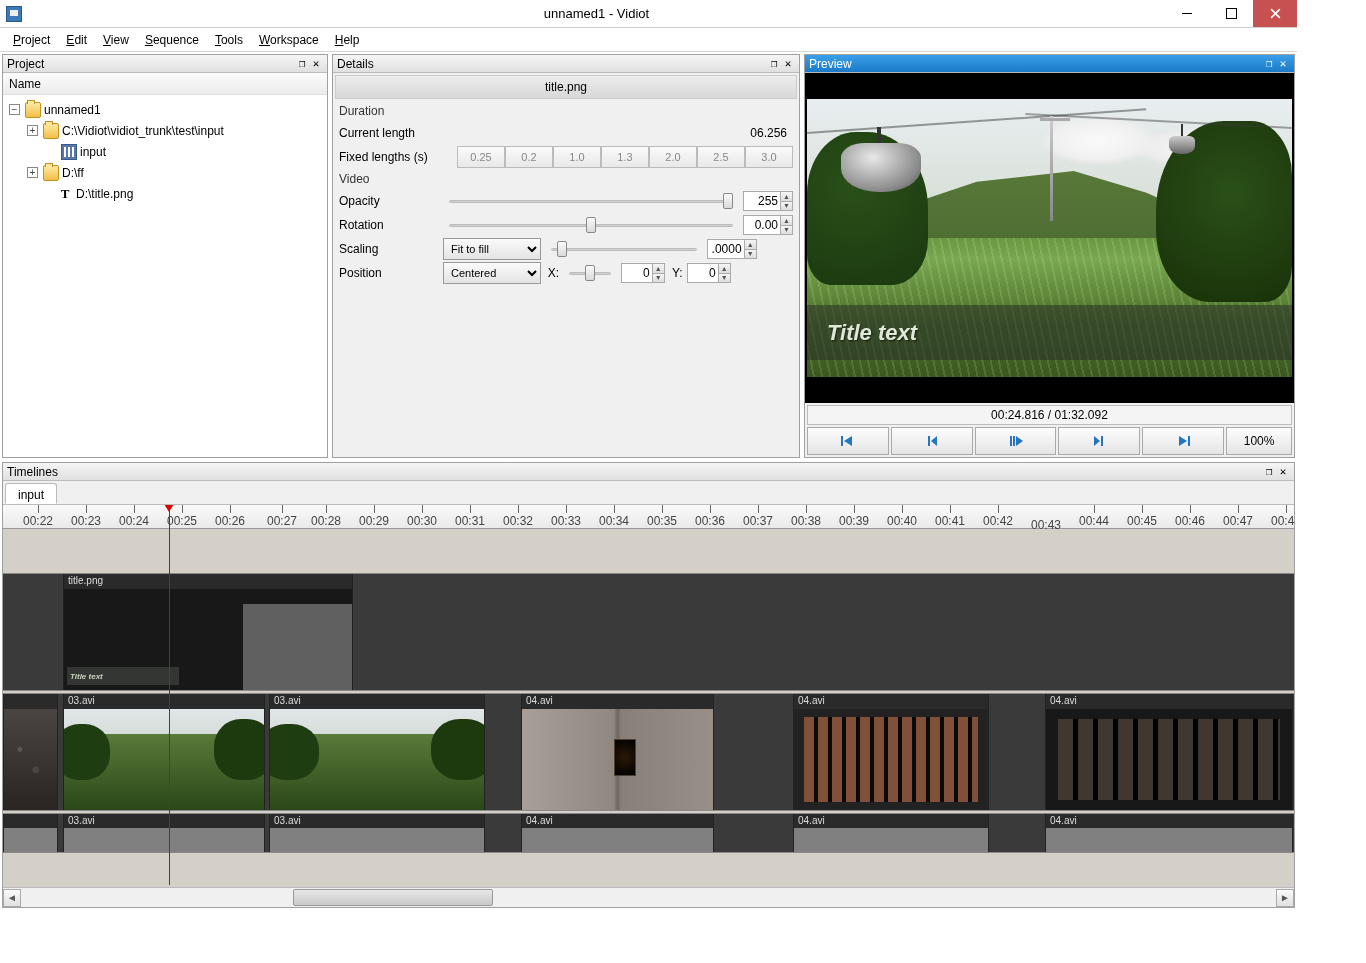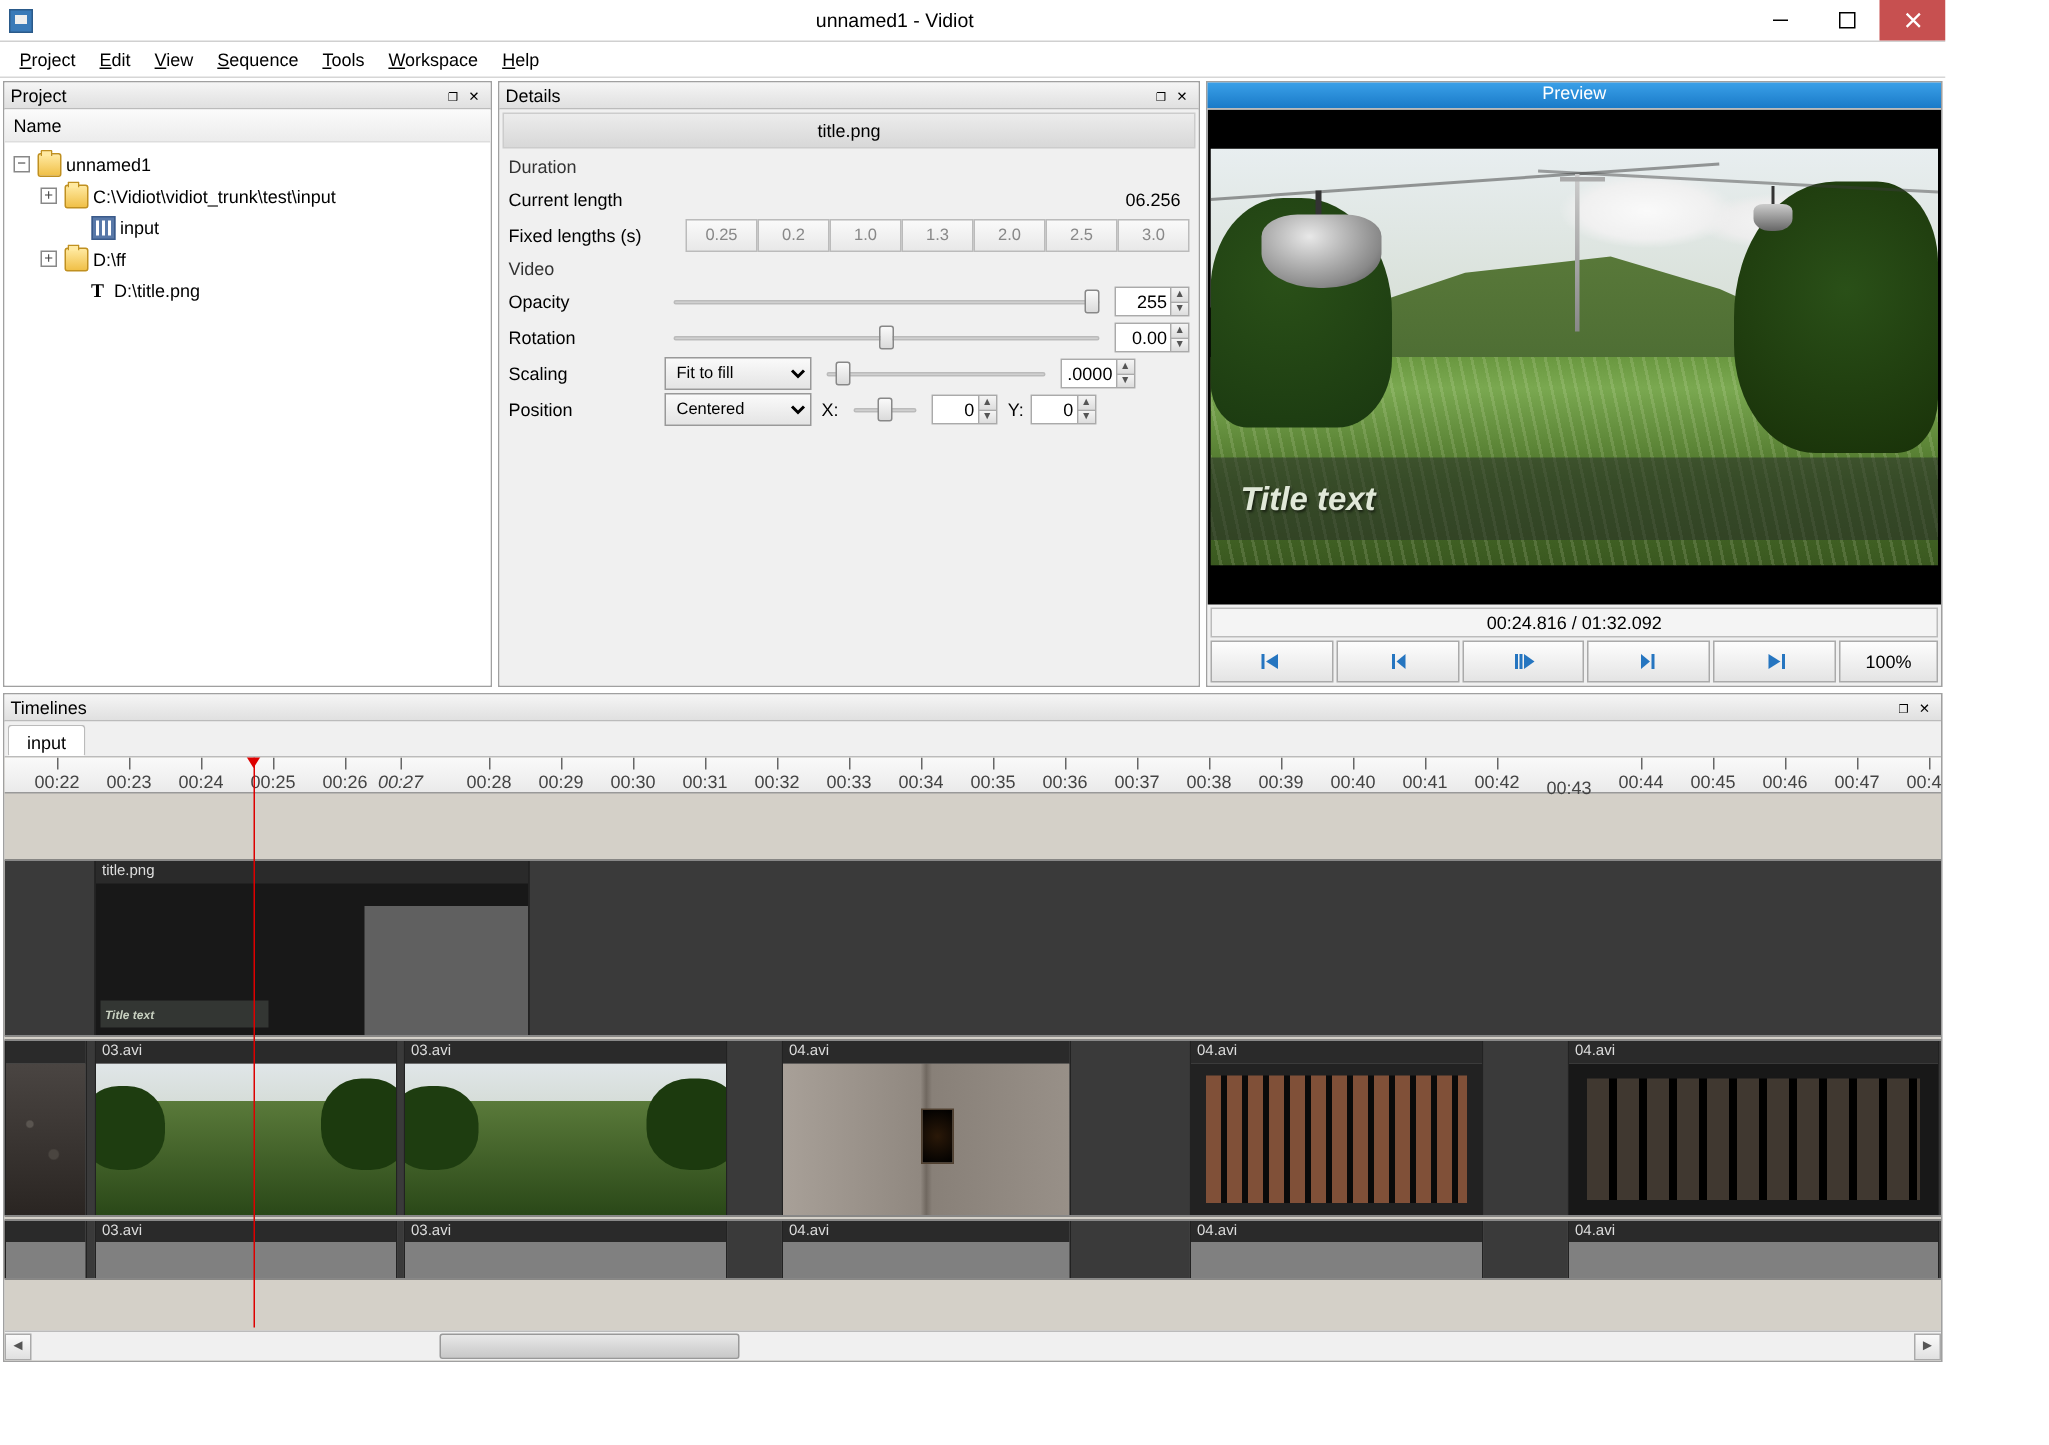--- a/index.html
+++ b/index.html
@@ -19,21 +19,21 @@
 
 
 .menubar { height: 24px; display:flex; align-items:center; padding:0 6px; gap:2px; background:#fff; border-bottom:1px solid #d6d6d6;}
 .menubar span { padding: 3px 7px; }
 .menubar span u { text-decoration: underline; }
 
 
 .main { display:flex; height: 408px; }
 .panel { border:1px solid #a0a0a0; margin:2px; background:#f0f0f0; display:flex; flex-direction:column; }
 .panel-header { height:18px; background:linear-gradient(#f5f5f5,#e0e0e0); border-bottom:1px solid #bbb; display:flex; align-items:center; padding:0 4px; font-size:11px; }
-.panel-header.active { background:linear-gradient(#3aa0e8,#1a7ac8); color:#fff;flex-direction:column; }
+.panel-header.active { background:linear-gradient(#3aa0e8,#1a7ac8); color:#fff; }
 .panel-header .spacer { flex:1; }
 .panel-header .hbtn { width:14px; text-align:center; cursor:pointer; font-family:monospace; font-size:11px; }
 .panel-body { flex:1; background:#fff; overflow:hidden; }
 
 
 .project { width: 326px; }
 .tree-header { height:22px; border-bottom:1px solid #ddd; padding:4px 6px; background:linear-gradient(#fbfbfb,#ececec); font-size:12px; }
 .tree { padding:4px 2px; }
 .tree-row { display:flex; align-items:center; height:21px; gap:3px; }
 .exp { width:11px; height:11px; border:1px solid #888; display:flex; align-items:center; justify-content:center; font-size:10px; line-height:1; color:#444; margin-right:2px;}
@@ -388,21 +388,21 @@
           <div class="lb">00:24</div>
         </div>
         <div class="ruler-tick" style="left: 164px;">
           <div class="mk major"></div>
           <div class="lb">00:25</div>
         </div>
         <div class="ruler-tick" style="left: 212px;">
           <div class="mk major"></div>
           <div class="lb">00:26</div>
         </div>
-        <div class="ruler-tick" style="left: 249px; font-style: italic;">
+        <div class="ruler-tick" style="left: 264px;">
           <div class="mk major"></div>
           <div class="lb">00:27</div>
         </div>
         <div class="ruler-tick" style="left: 308px;">
           <div class="mk major"></div>
           <div class="lb">00:28</div>
         </div>
         <div class="ruler-tick" style="left: 356px;">
           <div class="mk major"></div>
           <div class="lb">00:29</div>

